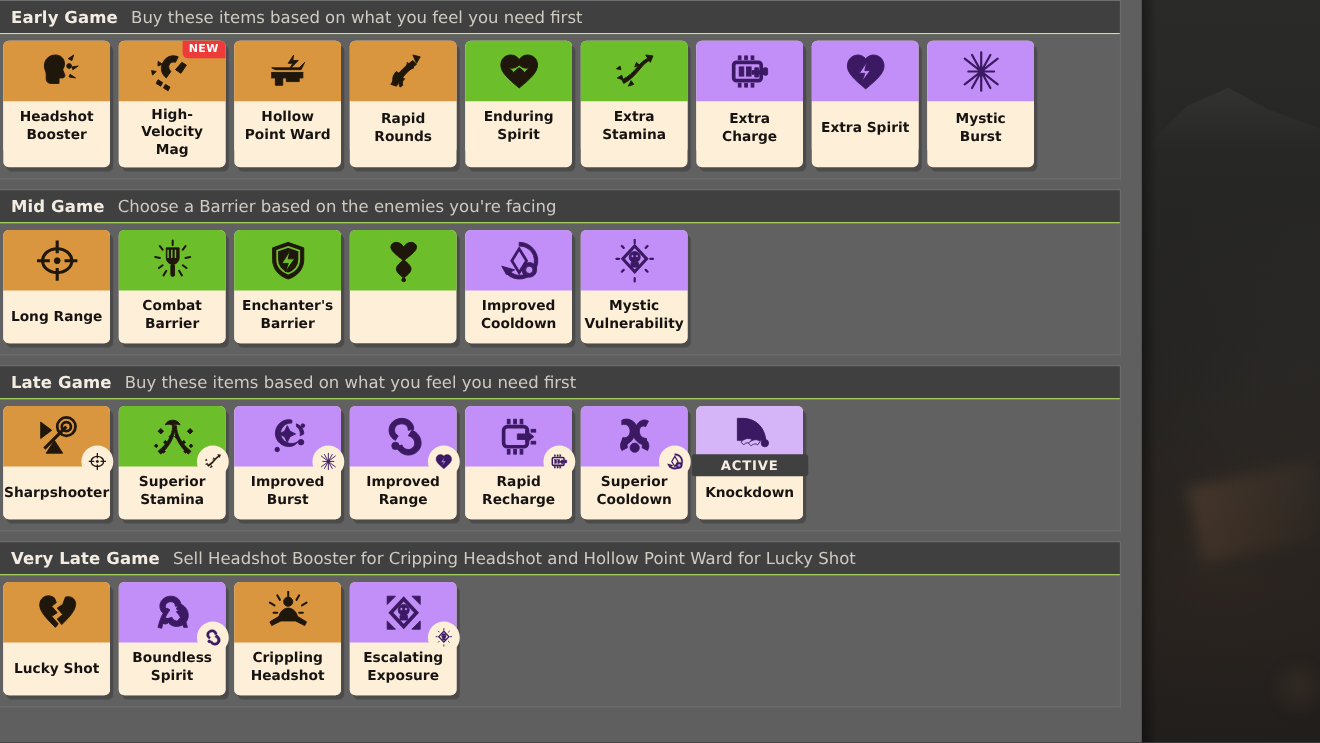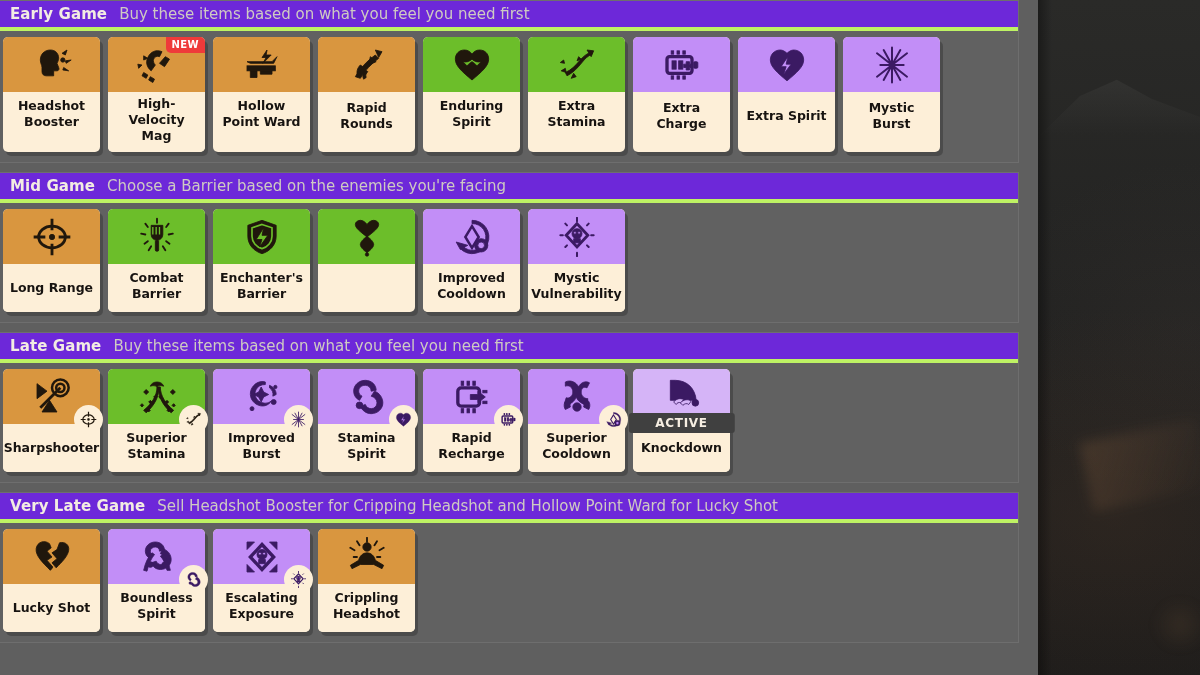--- a/index.html
+++ b/index.html
@@ -36,26 +36,26 @@
   }
   .section{
     position:relative;
     margin:0 19px 9px 0;
     background:#616161;
     border:1px solid #6e6e6e;
     border-left:none;
     box-sizing:border-box;
   }
   .sec-head{
-    background:#6d28d9;
+    background:#404040;
     height:30px;
     display:flex;align-items:center;
     padding:0 10px;
     box-sizing:border-box;
-    border-bottom:4px solid #bef264;
+    border-bottom:1px solid #bef264;
   }
   .sec-title{
     color:#f3ece2;font-weight:bold;font-size:15px;letter-spacing:.1px;
     white-space:nowrap;
   }
   .sec-sub{
     color:#cfcac2;font-size:15px;margin-left:12px;white-space:nowrap;
   }
   .cards{
     display:flex;
@@ -327,21 +327,21 @@
           <div class="icon-area">
             <svg class="glyph" viewBox="0 0 48 48">
               <use xlink:href="#i-improved-spirit-icon"></use>
             </svg>
             <div class="comp c-spirit">
               <svg viewBox="0 0 48 48">
                 <use xlink:href="#i-extra-spirit-icon"></use>
               </svg>
             </div>
           </div>
-          <div class="label">Stamina Spirit</div>
+          <div class="label">Improved Range</div>
         </div>
         <div class="card t-spirit">
           <div class="icon-area">
             <svg class="glyph" viewBox="0 0 48 48">
               <use xlink:href="#i-rapid-recharge-icon"></use>
             </svg>
             <div class="comp c-spirit">
               <svg viewBox="0 0 48 48">
                 <use xlink:href="#i-extra-charge-icon"></use>
               </svg>
@@ -393,40 +393,40 @@
               <use xlink:href="#i-boundless-spirit-icon"></use>
             </svg>
             <div class="comp c-spirit">
               <svg viewBox="0 0 48 48">
                 <use xlink:href="#i-improved-spirit-icon"></use>
               </svg>
             </div>
           </div>
           <div class="label">Boundless Spirit</div>
         </div>
+        <div class="card t-weapon">
+          <div class="icon-area">
+            <svg class="glyph" viewBox="0 0 48 48">
+              <use xlink:href="#i-crippling-headshot-icon"></use>
+            </svg>
+          </div>
+          <div class="label">Crippling Headshot</div>
+        </div>
         <div class="card t-spirit">
           <div class="icon-area">
             <svg class="glyph" viewBox="0 0 48 48">
               <use xlink:href="#i-escalating-exposure-icon"></use>
             </svg>
             <div class="comp c-spirit">
               <svg viewBox="0 0 48 48">
                 <use xlink:href="#i-mystic-vulnerability-icon"></use>
               </svg>
             </div>
           </div>
           <div class="label">Escalating Exposure</div>
-        </div>
-        <div class="card t-weapon">
-          <div class="icon-area">
-            <svg class="glyph" viewBox="0 0 48 48">
-              <use xlink:href="#i-crippling-headshot-icon"></use>
-            </svg>
-          </div>
-          <div class="label">Crippling Headshot</div>
         </div>
       </div>
     </div>
   </div>
 
 <svg width="0" height="0" style="position:absolute" aria-hidden="true">
   <defs>
     <symbol id="i-headshot-booster-icon" viewBox="0 0 48 48">
       <path d="M22 6c-7 0-12 5-12 12 0 4 2 6 2 9v5c0 3 2 5 5 5h9v-6h4c2 0 3-2 2-4l-2-5c1-2 2-4 2-6 0-6-4-10-10-10z"></path>
       <path d="M36 10l6-4-2 6zM40 19l7-1-6 4zM38 27l6 4-7-1z"></path>

